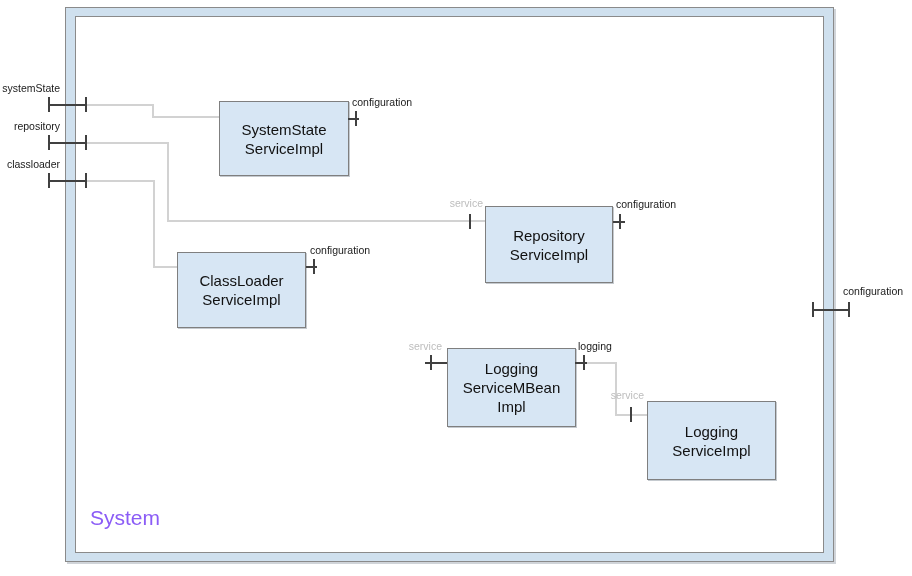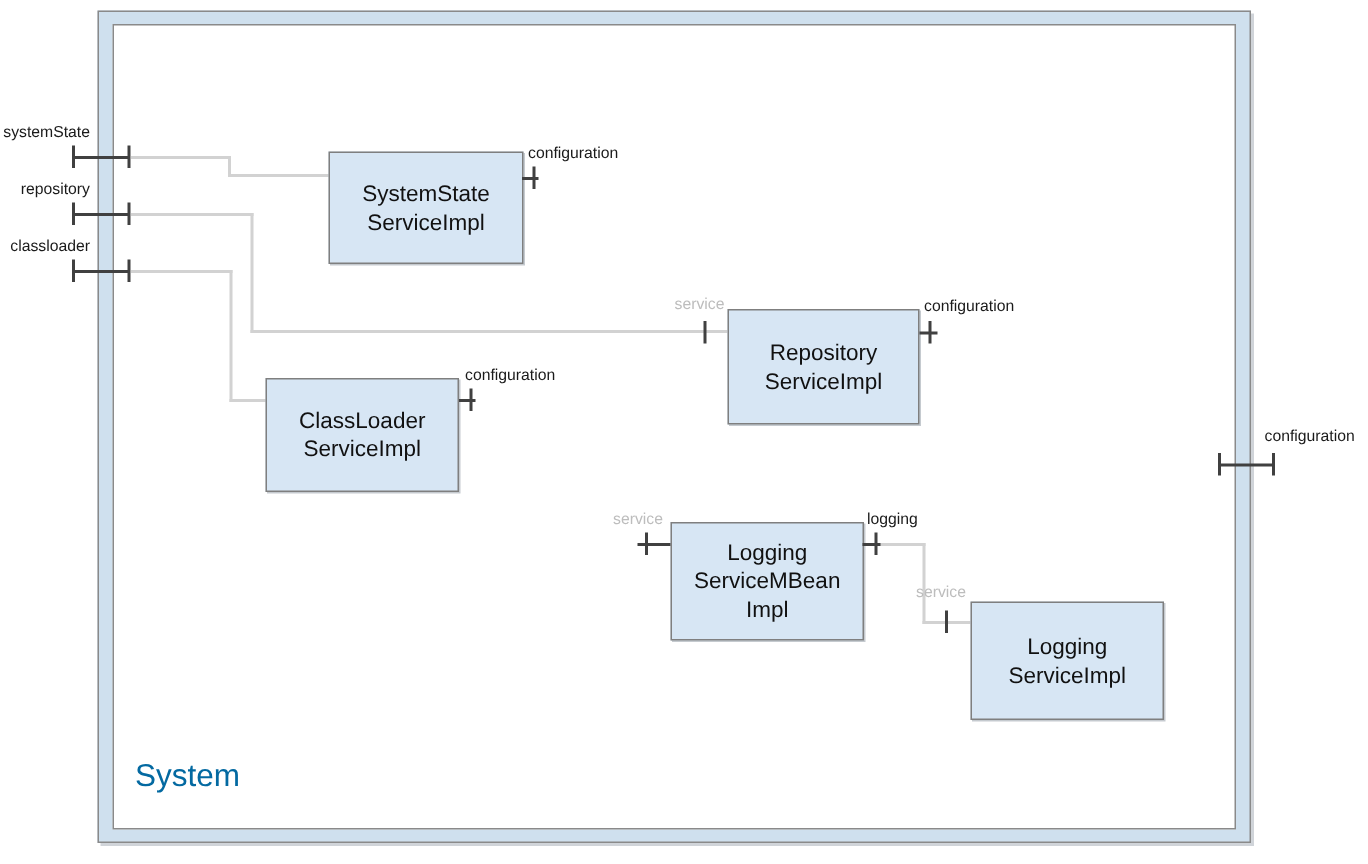--- a/index.html
+++ b/index.html
@@ -17,21 +17,21 @@
     background:#cfe0ee;border:1px solid #8a8a8a;
     box-shadow:2px 2px 0 rgba(150,160,170,.45);
     box-sizing:border-box;
   }
   .frame-inner{
     position:absolute;left:9px;top:8px;right:9px;bottom:8px;
     background:#ffffff;border:1px solid #8a8a8a;
   }
   .frame-title{
     position:absolute;left:90px;top:506px;
-    font-size:21px;color:#0369a1;white-space:nowrap;text-align:right;
+    font-size:21px;color:#8b5cf6;white-space:nowrap;text-align:right;
   }
 
   
   .comp{
     position:absolute;box-sizing:border-box;
     background:#d7e6f4;border:1px solid #7f7f7f;
     box-shadow:1px 1px 0 rgba(140,150,160,.5);
     display:flex;flex-direction:column;align-items:center;justify-content:center;
     font-size:15px;line-height:19px;color:#111;text-align:center;
   }

